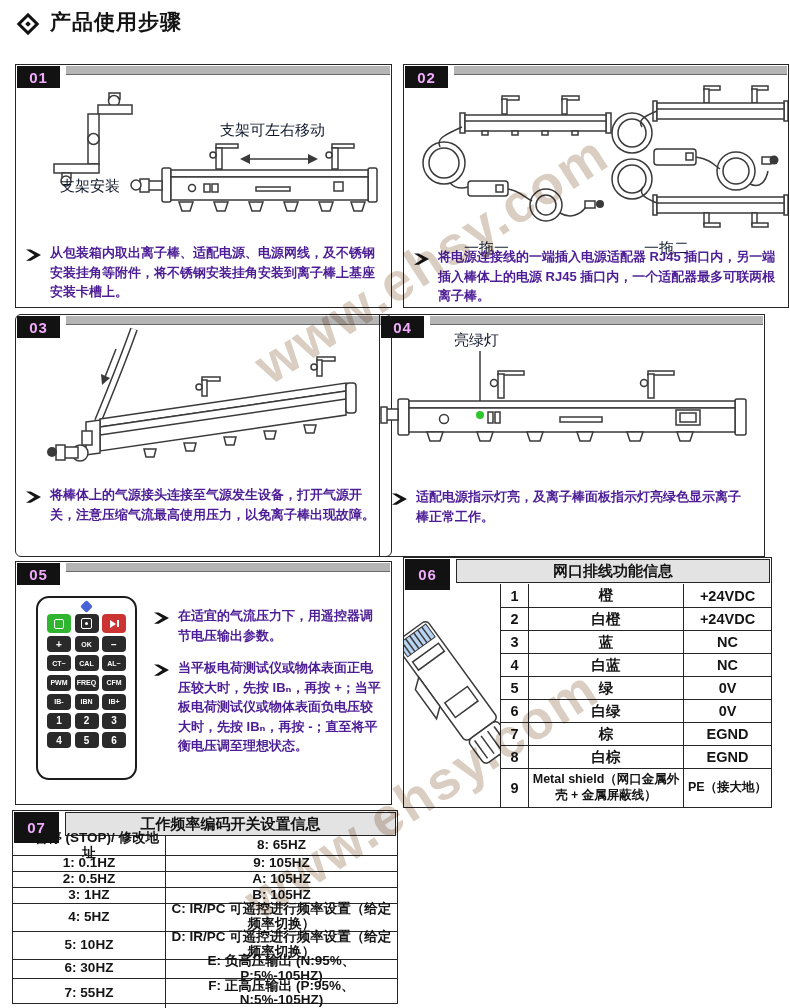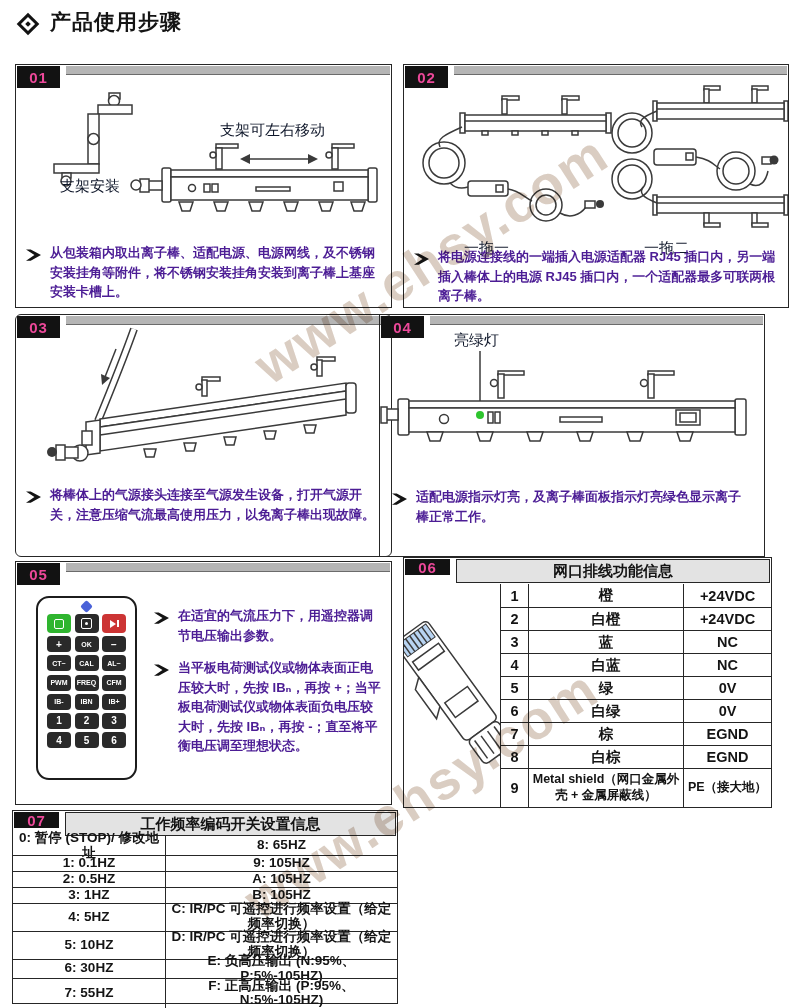--- a/index.html
+++ b/index.html
@@ -9,21 +9,21 @@
   .wm{position:absolute;font-size:54px;font-weight:700;letter-spacing:2px;color:#d6c8bc;
       transform:rotate(-33deg);mix-blend-mode:multiply;z-index:6;pointer-events:none;white-space:nowrap;opacity:.9;}
   
   .titlebar{position:absolute;left:18px;top:8px;display:flex;align-items:center;z-index:2;}
   .diamond{position:relative;width:16px;height:16px;background:#121212;transform:rotate(45deg);margin:4px 8px 0 2px;}
   .diamond .in1{position:absolute;left:3px;top:3px;right:3px;bottom:3px;background:#fff;}
   .diamond .in2{position:absolute;left:6px;top:6px;right:6px;bottom:6px;background:#121212;}
   .ptitle{font-size:21px;font-weight:700;letter-spacing:1px;margin-left:6px;}
   
   .panel{position:absolute;border:1.6px solid #262626;background:transparent;z-index:1;}
-  .badge{position:absolute;left:1px;top:1px;width:43px;height:22px;background:#121212;color:#ec4899;
+  .badge{position:absolute;left:1px;top:1px;width:43px;height:22px;background:#121212;color:#f0abfc;
          font-weight:700;font-size:15px;display:flex;align-items:center;justify-content:center;letter-spacing:1px;z-index:3;}
   .strip{position:absolute;left:50px;top:1px;right:1px;height:8px;background:#b5b5b5;border-bottom:1px solid #6b6b6b;}
   .dlabel{position:absolute;font-weight:400;font-size:15px;color:#0f172a;white-space:nowrap;z-index:2;}
   .diag{position:absolute;left:0;width:100%;z-index:1;}
   .bullet{position:absolute;display:flex;align-items:flex-start;z-index:2;}
   .bullet .arr{flex:0 0 15px;margin:5px 9px 0 0;}
   .btext{font-size:13px;font-weight:600;line-height:1.5;color:#4c1d95;}
   
   .remote{position:absolute;left:20px;top:34px;width:101px;height:184px;border:2px solid #1c1c1c;border-radius:13px;
           background:#fff;box-sizing:border-box;padding:3px 9px 4px 9px;display:flex;flex-direction:column;z-index:2;}
@@ -37,21 +37,21 @@
   .key.red{background:#cc3434;}
   .ic-sq{width:8px;height:8px;border:1.5px solid #fff;border-radius:2px;}
   .ic-cam{width:9px;height:9px;border:1.5px solid #fff;border-radius:2px;display:flex;align-items:center;justify-content:center;}
   .ic-cam i{width:3px;height:3px;background:#fff;border-radius:50%;}
   .ic-play{display:flex;align-items:center;}
   .ic-play .tri{width:0;height:0;border-left:6px solid #fff;border-top:4px solid transparent;border-bottom:4px solid transparent;}
   .ic-play .bar{width:1.5px;height:7px;background:#fff;margin-left:1.5px;}
   
   .thead{position:absolute;left:52px;right:1px;top:1px;height:24px;background:#e3e3e3;border:1px solid #262626;
          display:flex;align-items:center;justify-content:center;font-size:15px;font-weight:700;box-sizing:border-box;}
-  .badge2{width:45px;height:16px;}
+  .badge2{width:45px;height:31px;}
   .t6{position:absolute;left:0;right:0;top:26px;bottom:0;display:flex;}
   .t6conn{width:96px;border-right:1px solid #262626;position:relative;}
   .t6rows{flex:1;display:flex;flex-direction:column;}
   .t6r{display:flex;border-top:1px solid #262626;box-sizing:border-box;}
   .t6r:first-child{border-top:none;}
   .c{display:flex;align-items:center;justify-content:center;font-size:14.5px;font-weight:600;box-sizing:border-box;text-align:center;}
   .t6 .pin{width:27px;}
   .t6 .col{width:155px;border-left:1px solid #262626;}
   .t6 .fun{flex:1;border-left:1px solid #262626;text-align:right;}
   .small{font-size:12.5px;line-height:1.25;padding:0 3px;}

